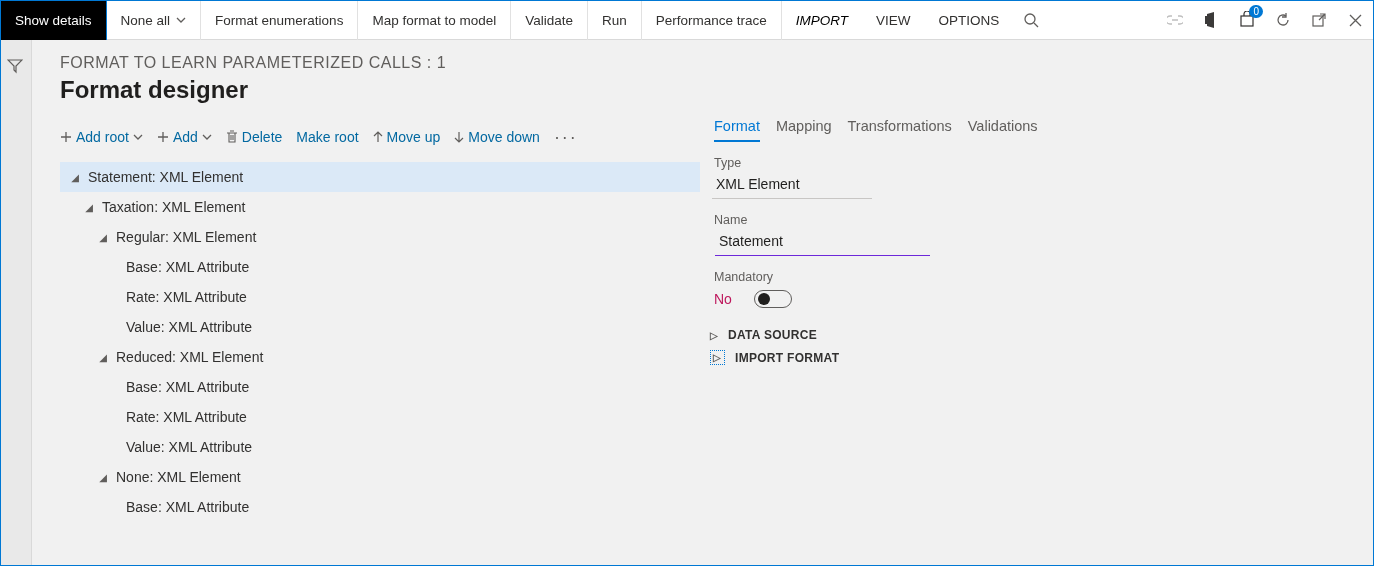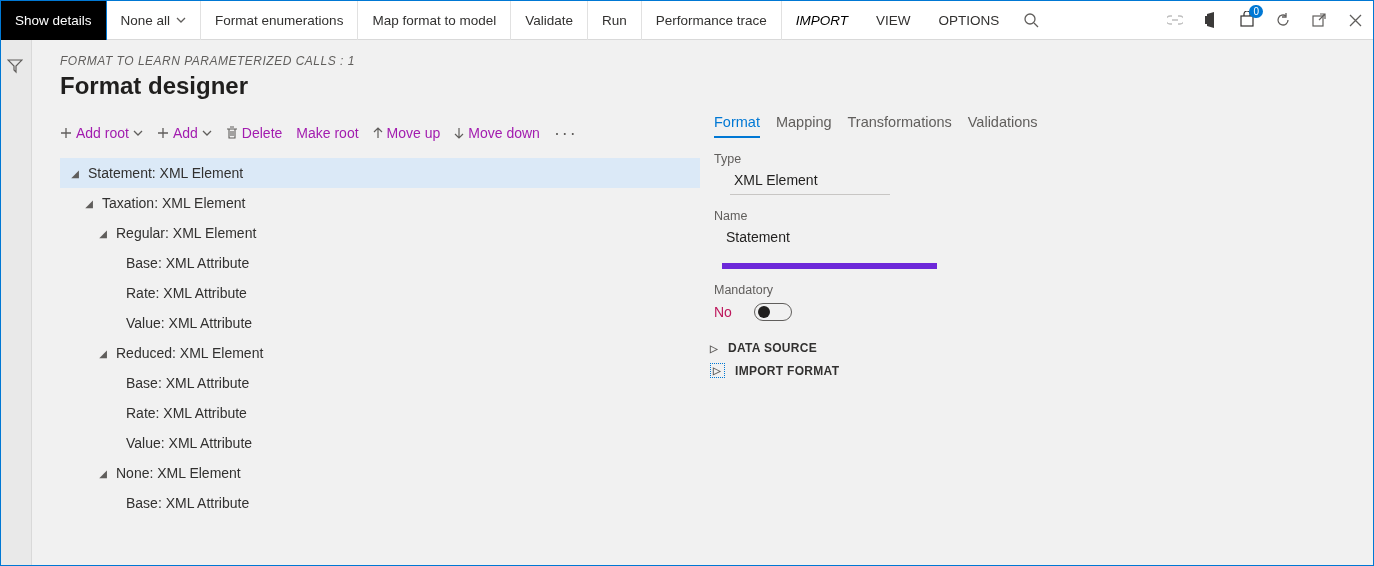--- a/index.html
+++ b/index.html
@@ -11,40 +11,40 @@
   .topbar .item.disabled { color: #000000; font-style: italic; }
   .topbar .chev-down { margin-left: 6px; }
   .topbar-spacer { flex: 1; }
   .topbar .iconbtn { width: 36px; display:flex; align-items:center; justify-content:center; height:39px; cursor:pointer;}
   .badge { position: relative; }
   .badge-count { position:absolute; top:4px; right:2px; background:#0078d4; color:#fff; font-size:10px; border-radius:8px; padding:0 4px; line-height:13px;}
   .main { display: flex; height: calc(566px - 40px); }
   .rail { width: 31px; background: #e9e9e9; border-right:1px solid #d9d9d9; display:flex; flex-direction:column; align-items:center; padding-top:18px;}
   .rail .railicon { width:18px; height:18px; color:#605e5c; margin-bottom:16px; cursor:pointer;}
   .content { flex:1; padding: 14px 0 0 28px; overflow:hidden;}
-  .breadcrumb { font-size: 12px; letter-spacing: .5px; color:#605e5c; text-transform: uppercase; font-style: italic;}
+  .breadcrumb { font-size: 16px; letter-spacing: .5px; color:#605e5c; text-transform: uppercase;}
   .page-title { font-size: 24px; font-weight:600; color:#201f1e; margin-top:4px; margin-bottom:14px;}
   .columns { display:flex; }
   .left-pane { width: 640px; }
   .right-pane { flex:1; padding-left:10px;}
   .toolbar { display:flex; align-items:center; height:38px; gap:14px; color:#605e5c; font-size:14px;}
   .toolbar .tbtn { display:flex; align-items:center; gap:4px; cursor:pointer;}
-  .toolbar .tbtn.gray { color:#a21caf;}
+  .toolbar .tbtn.gray { color:#0369a1;}
   .toolbar .more { font-size:18px; letter-spacing:2px; color:#605e5c; cursor:pointer;}
   .tree { margin-top:6px;}
   .tree-row { display:flex; align-items:center; height:30px; font-size:14px; color:#323130; cursor:pointer;}
   .tree-row.selected { background:#dbe9f7;}
   .tw { display:inline-block; width:18px; text-align:center; color:#605e5c; font-size:10px;}
   .tree-row .label { padding-left:4px;}
   .tabs { display:flex; gap:16px; font-size:14.5px; color:#605e5c; margin-left:4px; margin-bottom:4px;}
   .tabs .tab { padding-bottom:6px; cursor:pointer;}
   .tabs .tab.active { color:#0078d4; border-bottom:2px solid #0078d4;}
   .field-label { font-size:12.5px; color:#605e5c; margin-top:14px; margin-left:4px;}
-  .field-value { font-size:14px; color:#201f1e; padding:6px 4px 6px 4px; border-bottom:1px solid #c8c6c4; width:160px; margin-left:20px;}
-  .field-input { font-size:14px; color:#201f1e; padding:6px 4px 18px 4px; border:none; border-bottom:6px solid #6d28d9; width:215px; margin-left:12px; background:transparent; outline:none;}
+  .field-value { font-size:14px; color:#201f1e; padding:6px 4px 6px 4px; border-bottom:1px solid #c8c6c4; width:160px; margin-left:2px;}
+  .field-input { font-size:14px; color:#201f1e; padding:6px 4px 6px 4px; border:none; border-bottom:1px solid #6d28d9; width:215px; margin-left:5px; background:transparent; outline:none;}
   .toggle-row { display:flex; align-items:center; gap:22px; margin-top:6px; margin-left:4px;}
   .toggle-row .tv { font-size:14px; color:#be185d;}
   .toggle { width:38px; height:18px; border:1px solid #605e5c; border-radius:10px; position:relative; cursor:pointer;}
   .toggle .knob { width:12px; height:12px; border-radius:50%; background:#201f1e; position:absolute; top:2px; left:3px;}
   .section { display:flex; align-items:center; gap:10px; margin-top:20px; font-size:12px; font-weight:600; letter-spacing:.3px; color:#323130; cursor:pointer;}
   .section .tri { font-size:10px; color:#605e5c;}
   .section.boxed .tri { border:1px dotted #0078d4; padding:1px 3px 1px 2px;}
   svg { display:block;}
 </style>
 </head>

